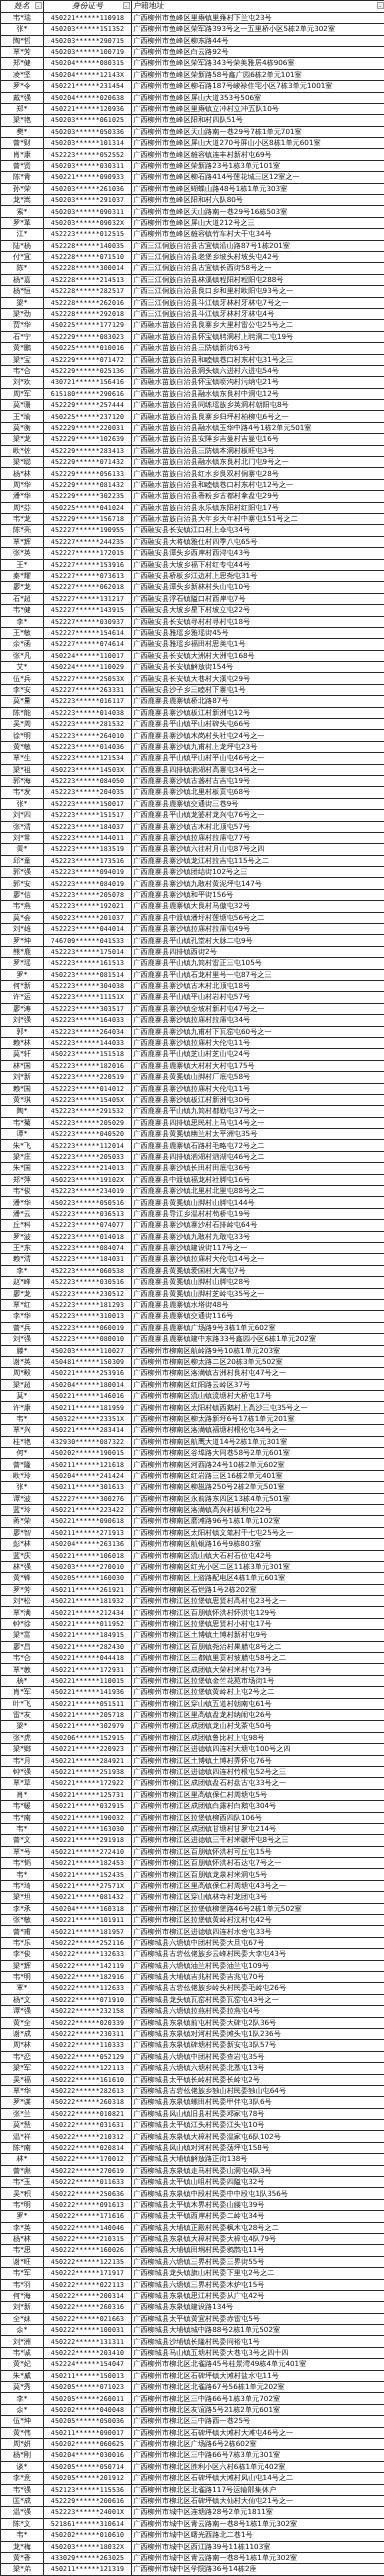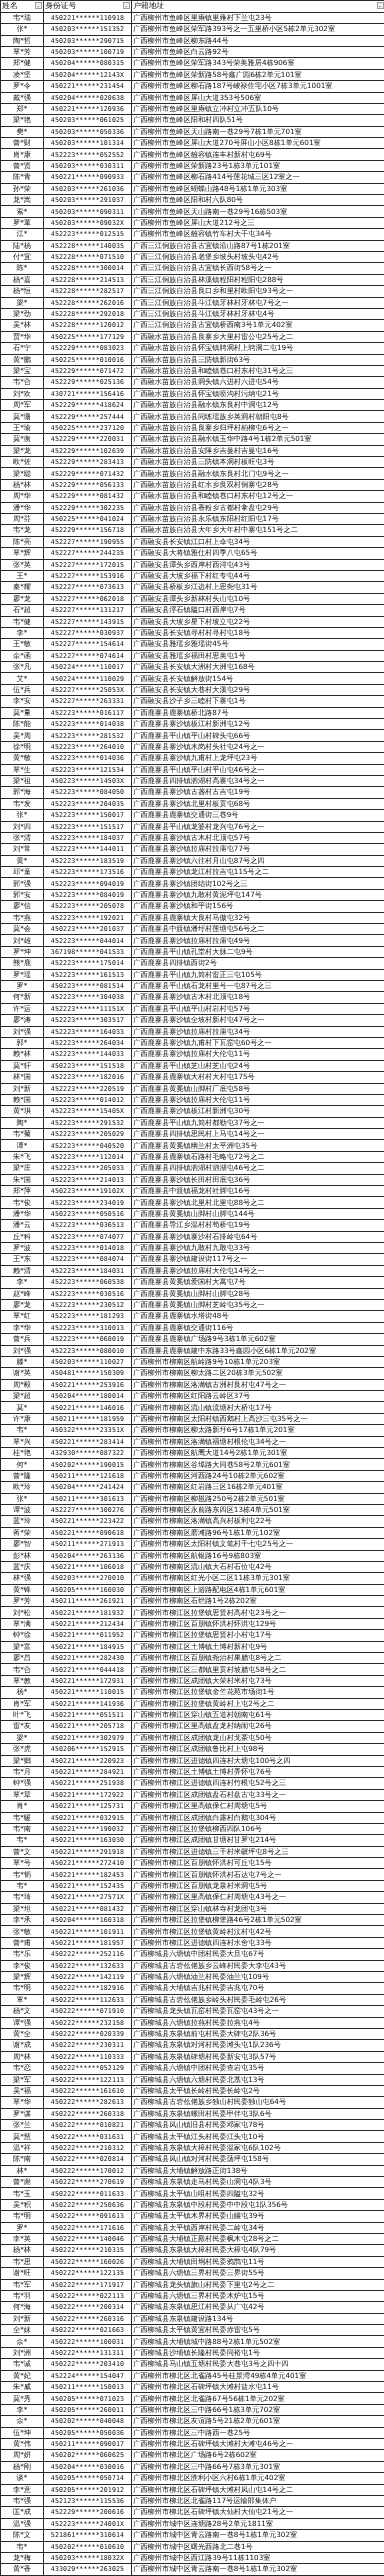--- a/index.html
+++ b/index.html
@@ -21,21 +21,21 @@
     white-space: nowrap;
     overflow: hidden;
     font-weight: normal;
   }
   th {
     height: 10.8px;
     font-size: 7.8px;
     position: relative;
     background: #ffffff;
   }
-  th.h-name, th.h-id { text-align: left; }
+  th.h-name, th.h-id { text-align: center; font-style: italic; }
   th.h-addr { text-align: left; }
   td.name { text-align: center; }
   td.id { text-align: center; font-family: "DejaVu Sans Mono", "Liberation Mono", monospace; font-size: 6.6px; letter-spacing: 0.1px; }
   td.addr { text-align: left; }
   .filter-btn {
     position: absolute;
     right: 1.2px;
     top: 1.2px;
     width: 7.2px;
     height: 7.2px;
@@ -208,25 +208,20 @@
         <td class="name">梁*</td>
         <td class="id">452228******262016</td>
         <td class="addr">广西三江侗族自治县斗江镇牙林村牙林屯7号之一</td>
       </tr>
       <tr>
         <td class="name">梁*劲</td>
         <td class="id">452228******292018</td>
         <td class="addr">广西三江侗族自治县斗江镇牙林村牙林屯4号</td>
       </tr>
       <tr>
-        <td class="name">吴*林</td>
-        <td class="id">452228******120012</td>
-        <td class="addr">广西三江侗族自治县古宜镇桥西南3号1单元402室</td>
-      </tr>
-      <tr>
         <td class="name">贾*华</td>
         <td class="id">450225******177129</td>
         <td class="addr">广西融水苗族自治县良寨乡大里村雷公屯25号之二</td>
       </tr>
       <tr>
         <td class="name">石*宁</td>
         <td class="id">452229******083023</td>
         <td class="addr">广西融水苗族自治县怀宝镇聘洞村上聘洞二屯19号</td>
       </tr>
       <tr>
@@ -244,21 +239,21 @@
         <td class="id">452229******025136</td>
         <td class="addr">广西融水苗族自治县洞头镇六进村六进屯54号</td>
       </tr>
       <tr>
         <td class="name">刘*欢</td>
         <td class="id">430721******156416</td>
         <td class="addr">广西融水苗族自治县怀宝镇喷沟村污纳屯21号</td>
       </tr>
       <tr>
         <td class="name">周*军</td>
-        <td class="id">452229******418624</td>
+        <td class="id">615180******290616</td>
         <td class="addr">广西融水苗族自治县融水镇东良村中洞屯12号</td>
       </tr>
       <tr>
         <td class="name">莫*珊</td>
         <td class="id">452229******257444</td>
         <td class="addr">广西融水苗族自治县同练瑶族乡英洞村朝阳屯8号</td>
       </tr>
       <tr>
         <td class="name">王*瑜</td>
         <td class="id">450225******237120</td>
@@ -484,21 +479,21 @@
         <td class="id">450223******201037</td>
         <td class="addr">广西鹿寨县中渡镇潘圩村莲塘屯56号之二</td>
       </tr>
       <tr>
         <td class="name">刘*雄</td>
         <td class="id">452223******044014</td>
         <td class="addr">广西鹿寨县寨沙镇拉庙村拉庙屯49号</td>
       </tr>
       <tr>
         <td class="name">罗*坤</td>
-        <td class="id">367198******041533</td>
+        <td class="id">746709******041533</td>
         <td class="addr">广西鹿寨县平山镇孔堂村大脉二屯9号</td>
       </tr>
       <tr>
         <td class="name">熊*鹿</td>
         <td class="id">452223******175014</td>
         <td class="addr">广西鹿寨县四排镇西街2号</td>
       </tr>
       <tr>
         <td class="name">罗*瑶</td>
         <td class="id">452223******161513</td>

